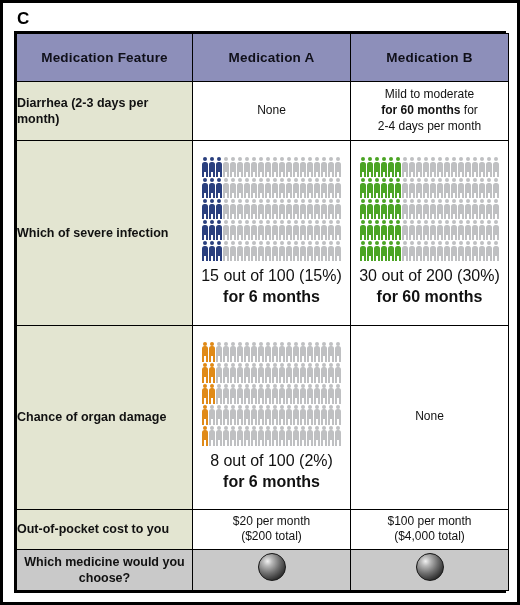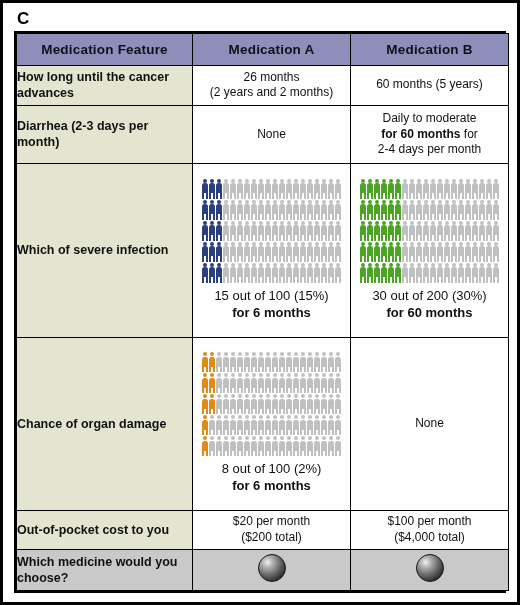--- a/index.html
+++ b/index.html
@@ -53,21 +53,21 @@
     box-sizing: border-box;
   }
   .col-feature { width: 176px; }
   .col-med     { width: 158px; }
 
   thead th {
     background: #8d8fba;
     color: #10101a;
     font-size: 13.5px;
     font-weight: bold;
-    height: 32px;
+    height: 48px;
     text-align: center;
     letter-spacing: 0.2px;
   }
   thead th.th-feature { text-align: center; }
 
   td.feature {
     background: #e3e5d1;
     font-size: 12.5px;
     font-weight: bold;
     color: #111111;
@@ -81,20 +81,21 @@
     color: #111111;
     text-align: center;
     line-height: 1.32;
     padding: 6px 5px;
   }
   td.value b { font-weight: bold; }
 
   tr.choose td.feature,
   tr.choose td.value {
     background: #c9c9c9;
+    text-align: center;
   }
 
   
   .icon-block {
     padding: 6px 2px 4px 2px;
   }
   .icon-grid {
     display: flex;
     flex-direction: column;
     gap: 1px;
@@ -139,21 +140,21 @@
   }
   .person .legL { left: 0.6px; }
   .person .legR { left: 4px; }
 
   .p-grey  { color: #bfc0c2; }
   .p-blue  { color: #2a3f7e; }
   .p-green { color: #4ba424; }
   .p-orange{ color: #e08a17; }
 
   .icon-caption {
-    font-size: 13px;
+    font-size: 16px;
     text-align: center;
     line-height: 1.3;
     color: #111111;
   }
 
   
   .sphere-cell {
     text-align: center;
   }
   .sphere {
@@ -182,39 +183,29 @@
       </colgroup>
       <thead>
         <tr>
           <th class="th-feature">Medication Feature</th>
           <th>Medication A</th>
           <th>Medication B</th>
         </tr>
       </thead>
       <tbody>
 
-        <tr>
-          <td class="feature">How long until the cancer advances</td>
-          <td class="value">
-            <div>26 months</div>
-            <div>(2 years and 2 months)</div>
-          </td>
-          <td class="value">
-            <div>60 months (5 years)</div>
-          </td>
-        </tr>
 
 
         <tr>
           <td class="feature">Diarrhea (2-3 days per month)</td>
           <td class="value">
             <div>None</div>
           </td>
           <td class="value">
-            <div>Daily to moderate</div>
+            <div>Mild to moderate</div>
             <div><b>for 60 months</b><span> for</span></div>
             <div>2-4 days per month</div>
           </td>
         </tr>
 
         <tr>
           <td class="feature">Which of severe infection</td>
           <td class="value icon-block">
             <div class="icon-grid">
                 <div class="icon-row">

